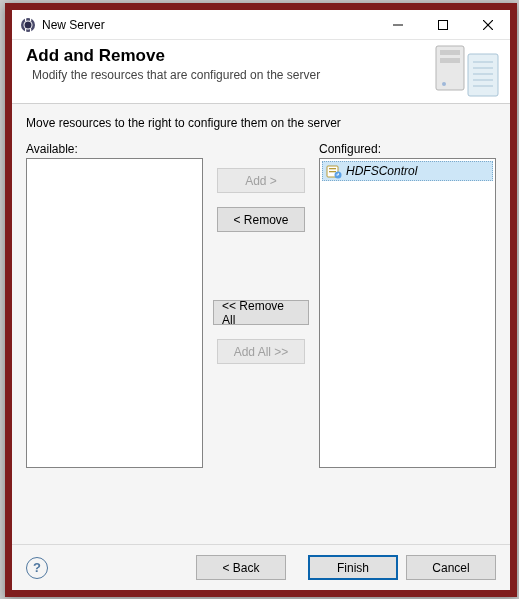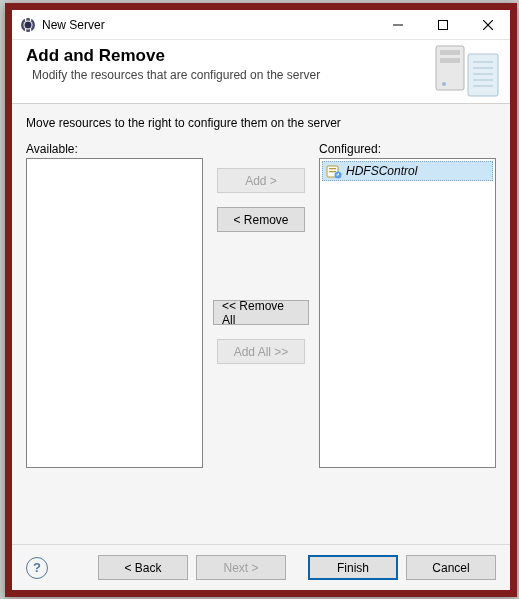--- a/index.html
+++ b/index.html
@@ -128,19 +128,18 @@
       </div>
     </div>
     <div style="height:50px"></div>
   </div>
 
   <div class="footer">
     <div class="help">
         <span>?</span>
       </div>
     <div class="fbtn">&lt; Back</div>
-    <div class="fbtn disabled">Next &gt;</div>
     <div style="width:6px"></div>
     <div class="fbtn primary">Finish</div>
     <div class="fbtn">Cancel</div>
   </div>
 
 </div>
 
 </body></html>

